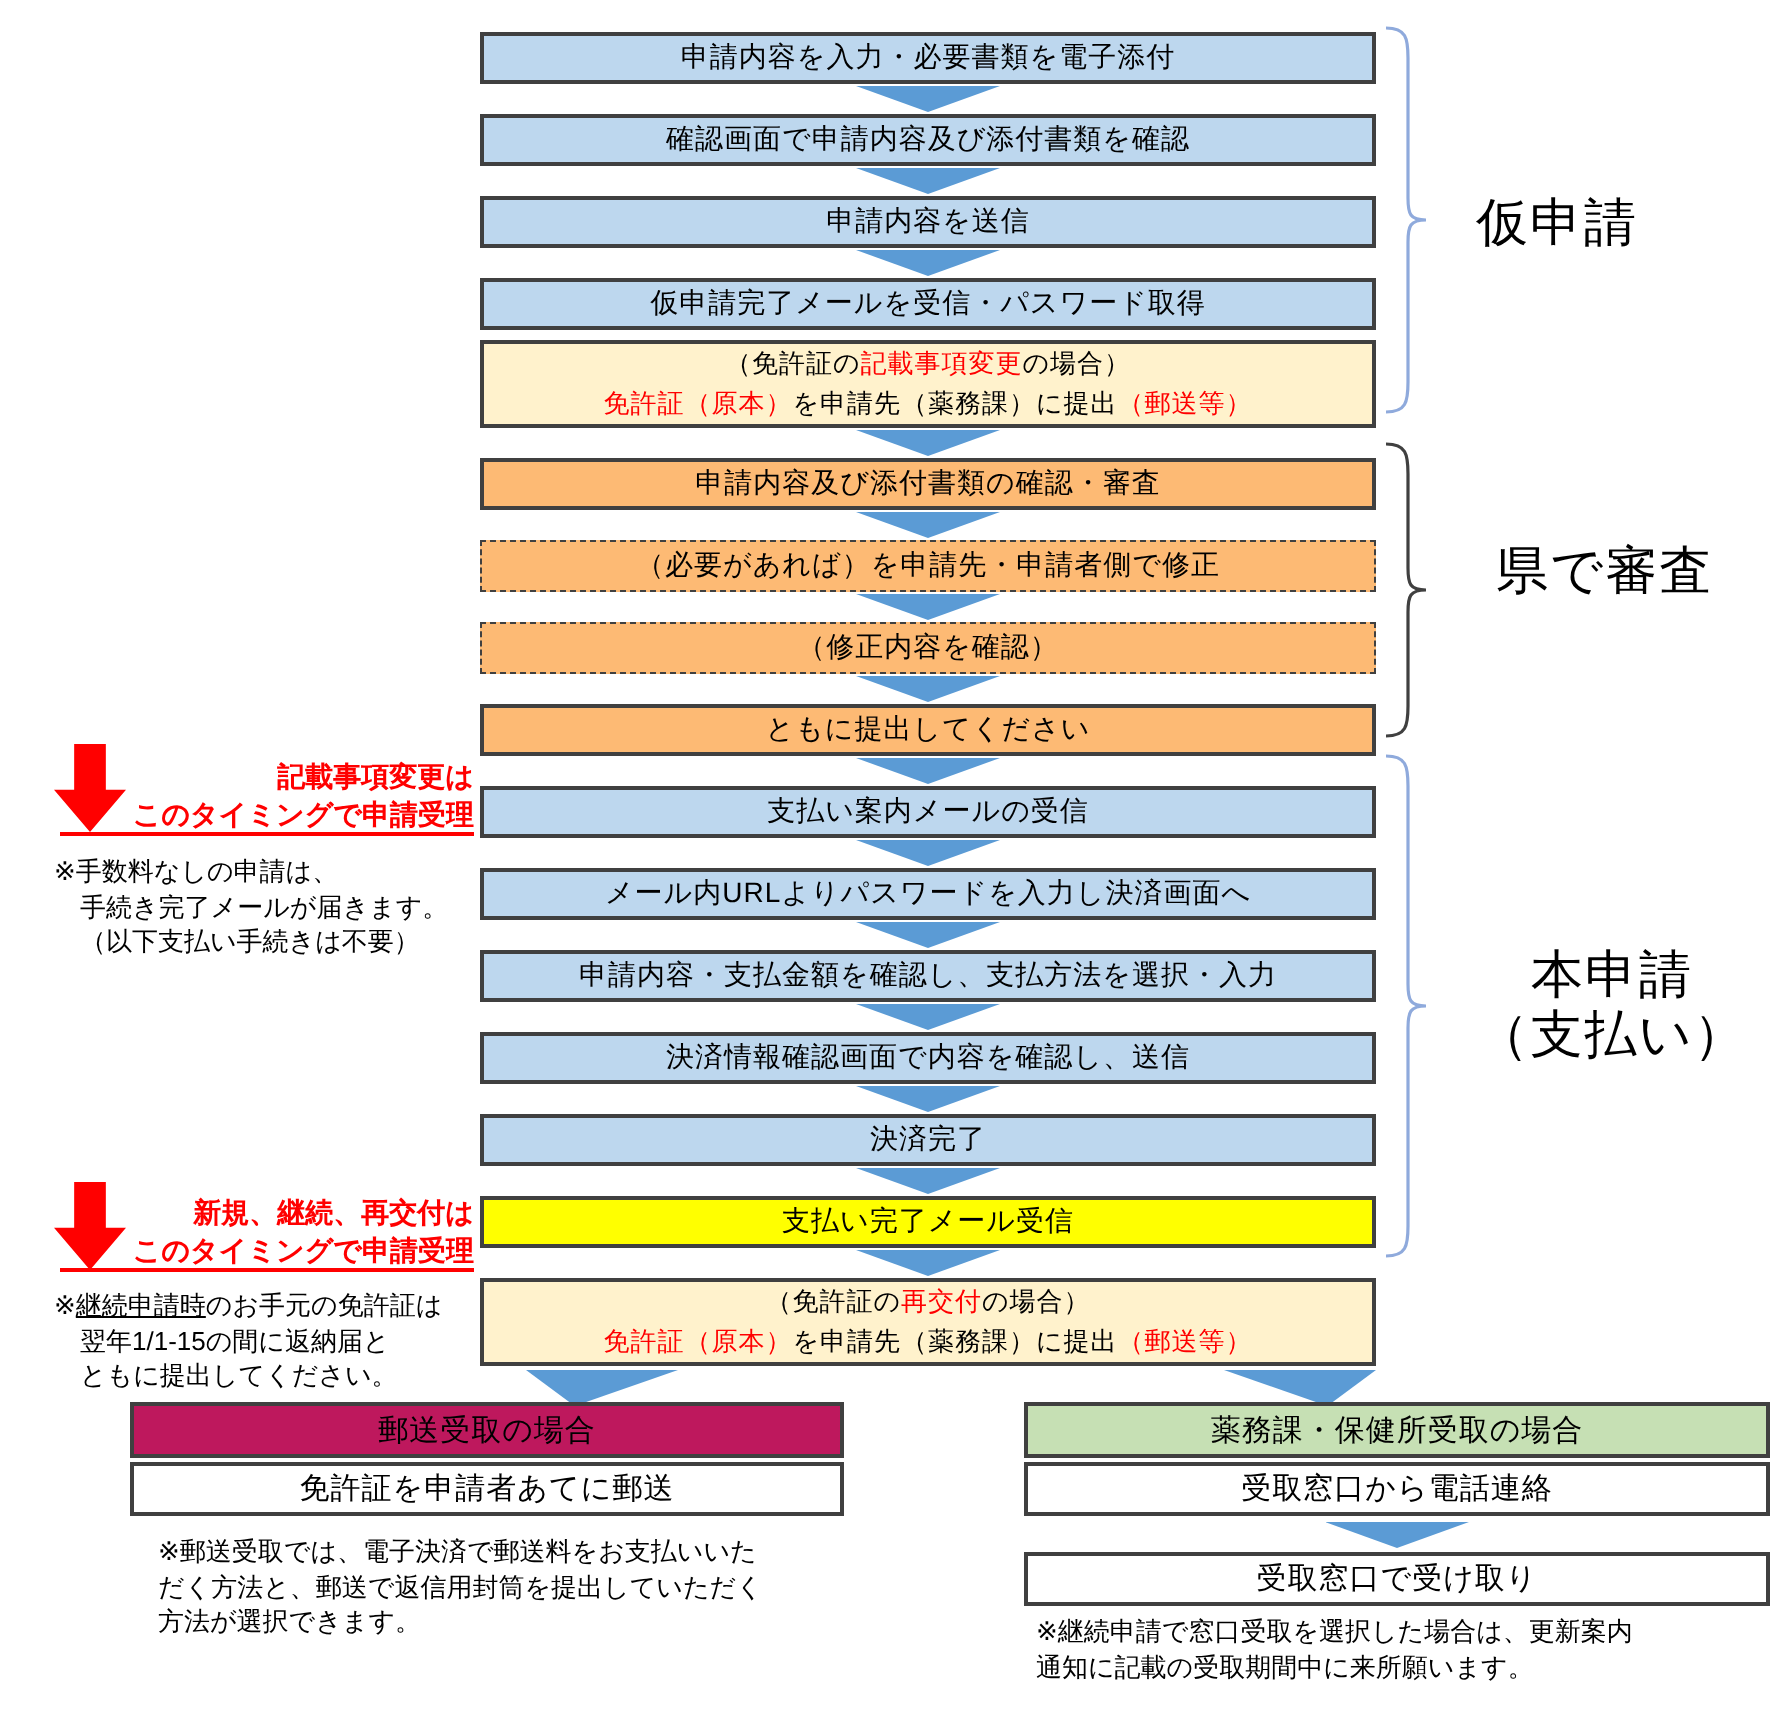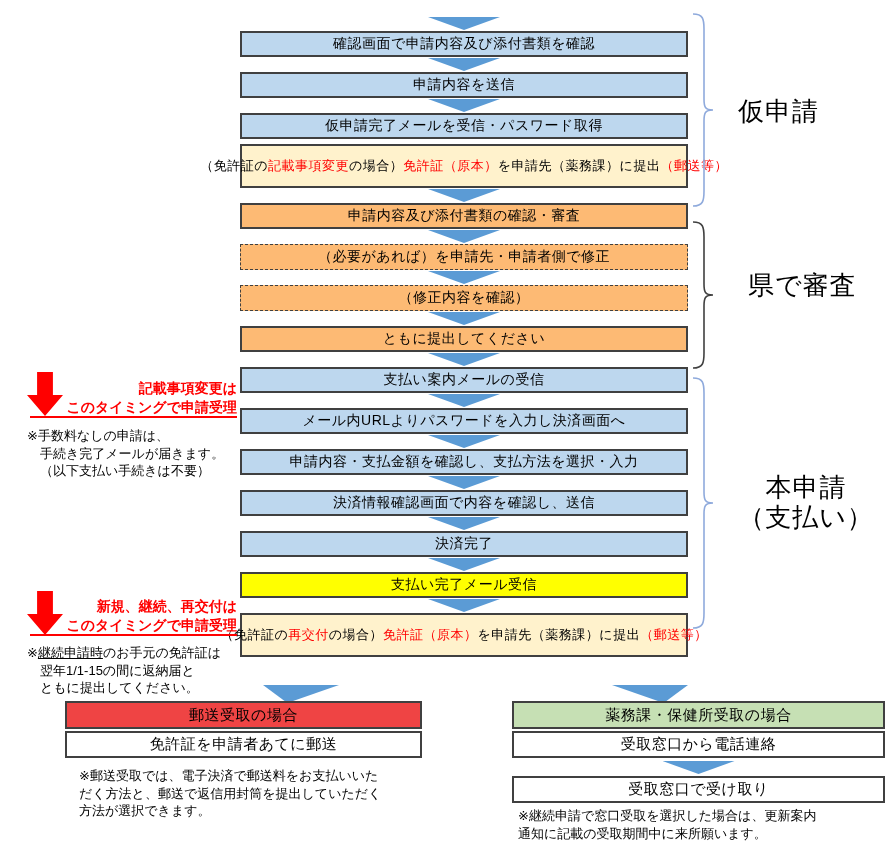--- a/index.html
+++ b/index.html
@@ -5,21 +5,21 @@
   html,body{margin:0;padding:0;background:#fff;font-family:"Liberation Sans","DejaVu Sans",sans-serif;}
   .canvas{position:relative;width:890px;height:866px;background:#fff;overflow:hidden;color:#000;}
 
   
   .main-col{position:absolute;left:240px;top:16px;width:448px;}
   .box{box-sizing:border-box;width:100%;height:26px;border:2px solid #404040;display:flex;
        align-items:center;justify-content:center;font-size:14px;letter-spacing:.5px;background:#fdba74;}
   .box.blue{background:#BDD7EE;}
   .box.yellow{background:#FFFF00;text-align:center;}
   .box.dashed{border:1.8px dashed #404040;}
-  .box.cream{background:#FFF2CC;height:44px;font-size:13px;line-height:1.55;}
+  .box.cream{background:#FFF2CC;height:44px;flex-direction:column;font-size:13px;line-height:1.55;}
   .cream-line{white-space:nowrap;}
   .red{color:#FF0000;}
   .arrow-wrap{height:15px;display:flex;align-items:center;justify-content:center;}
   .chev{width:72px;height:13px;background:#5B9BD5;clip-path:polygon(0 0,100% 0,50% 100%);}
   .gap5{height:5px;}
 
   
   .brace{position:absolute;left:690px;}
   .sec-label{position:absolute;font-size:26px;letter-spacing:1px;white-space:nowrap;}
   .sec-label.center{text-align:center;}
@@ -39,35 +39,36 @@
               clip-path:polygon(0 0,100% 0,32% 100%);}
   .split-right{position:absolute;left:612px;top:685px;width:76px;height:18px;background:#5B9BD5;
                clip-path:polygon(0 0,100% 0,68% 100%);}
 
   
   .branch{position:absolute;top:701px;}
   .branch.left{left:65px;width:357px;}
   .branch.right{left:512px;width:373px;}
   .bhdr{box-sizing:border-box;width:100%;height:28px;border:2px solid #404040;display:flex;
         align-items:center;justify-content:center;font-size:15px;letter-spacing:.5px;}
-  .bhdr.orange{background:#ef4444;}
+  .bhdr.orange{background:#be185d;}
   .bhdr.green{background:#C6E0B4;}
   .bbox{box-sizing:border-box;width:100%;height:27px;border:2px solid #404040;background:#fff;
         display:flex;align-items:center;justify-content:center;font-size:15px;letter-spacing:.5px;margin-top:2px;}
   .bchev{width:72px;height:13px;background:#5B9BD5;clip-path:polygon(0 0,100% 0,50% 100%);margin:3px auto 0 auto;}
   .bnote{font-size:13px;line-height:17.5px;margin-top:9px;white-space:nowrap;}
   .branch.left .bnote{padding-left:14px;}
   .branch.right .bnote{padding-left:6px;margin-top:4px;}
 </style>
 </head>
 <body>
 
 <div class="canvas">
 
   <div class="main-col">
+    <div class="box blue">申請内容を入力・必要書類を電子添付</div>
     <div class="arrow-wrap">
         <div class="chev"></div>
       </div>
     <div class="box blue">確認画面で申請内容及び添付書類を確認</div>
     <div class="arrow-wrap">
         <div class="chev"></div>
       </div>
     <div class="box blue">申請内容を送信</div>
     <div class="arrow-wrap">
         <div class="chev"></div>

